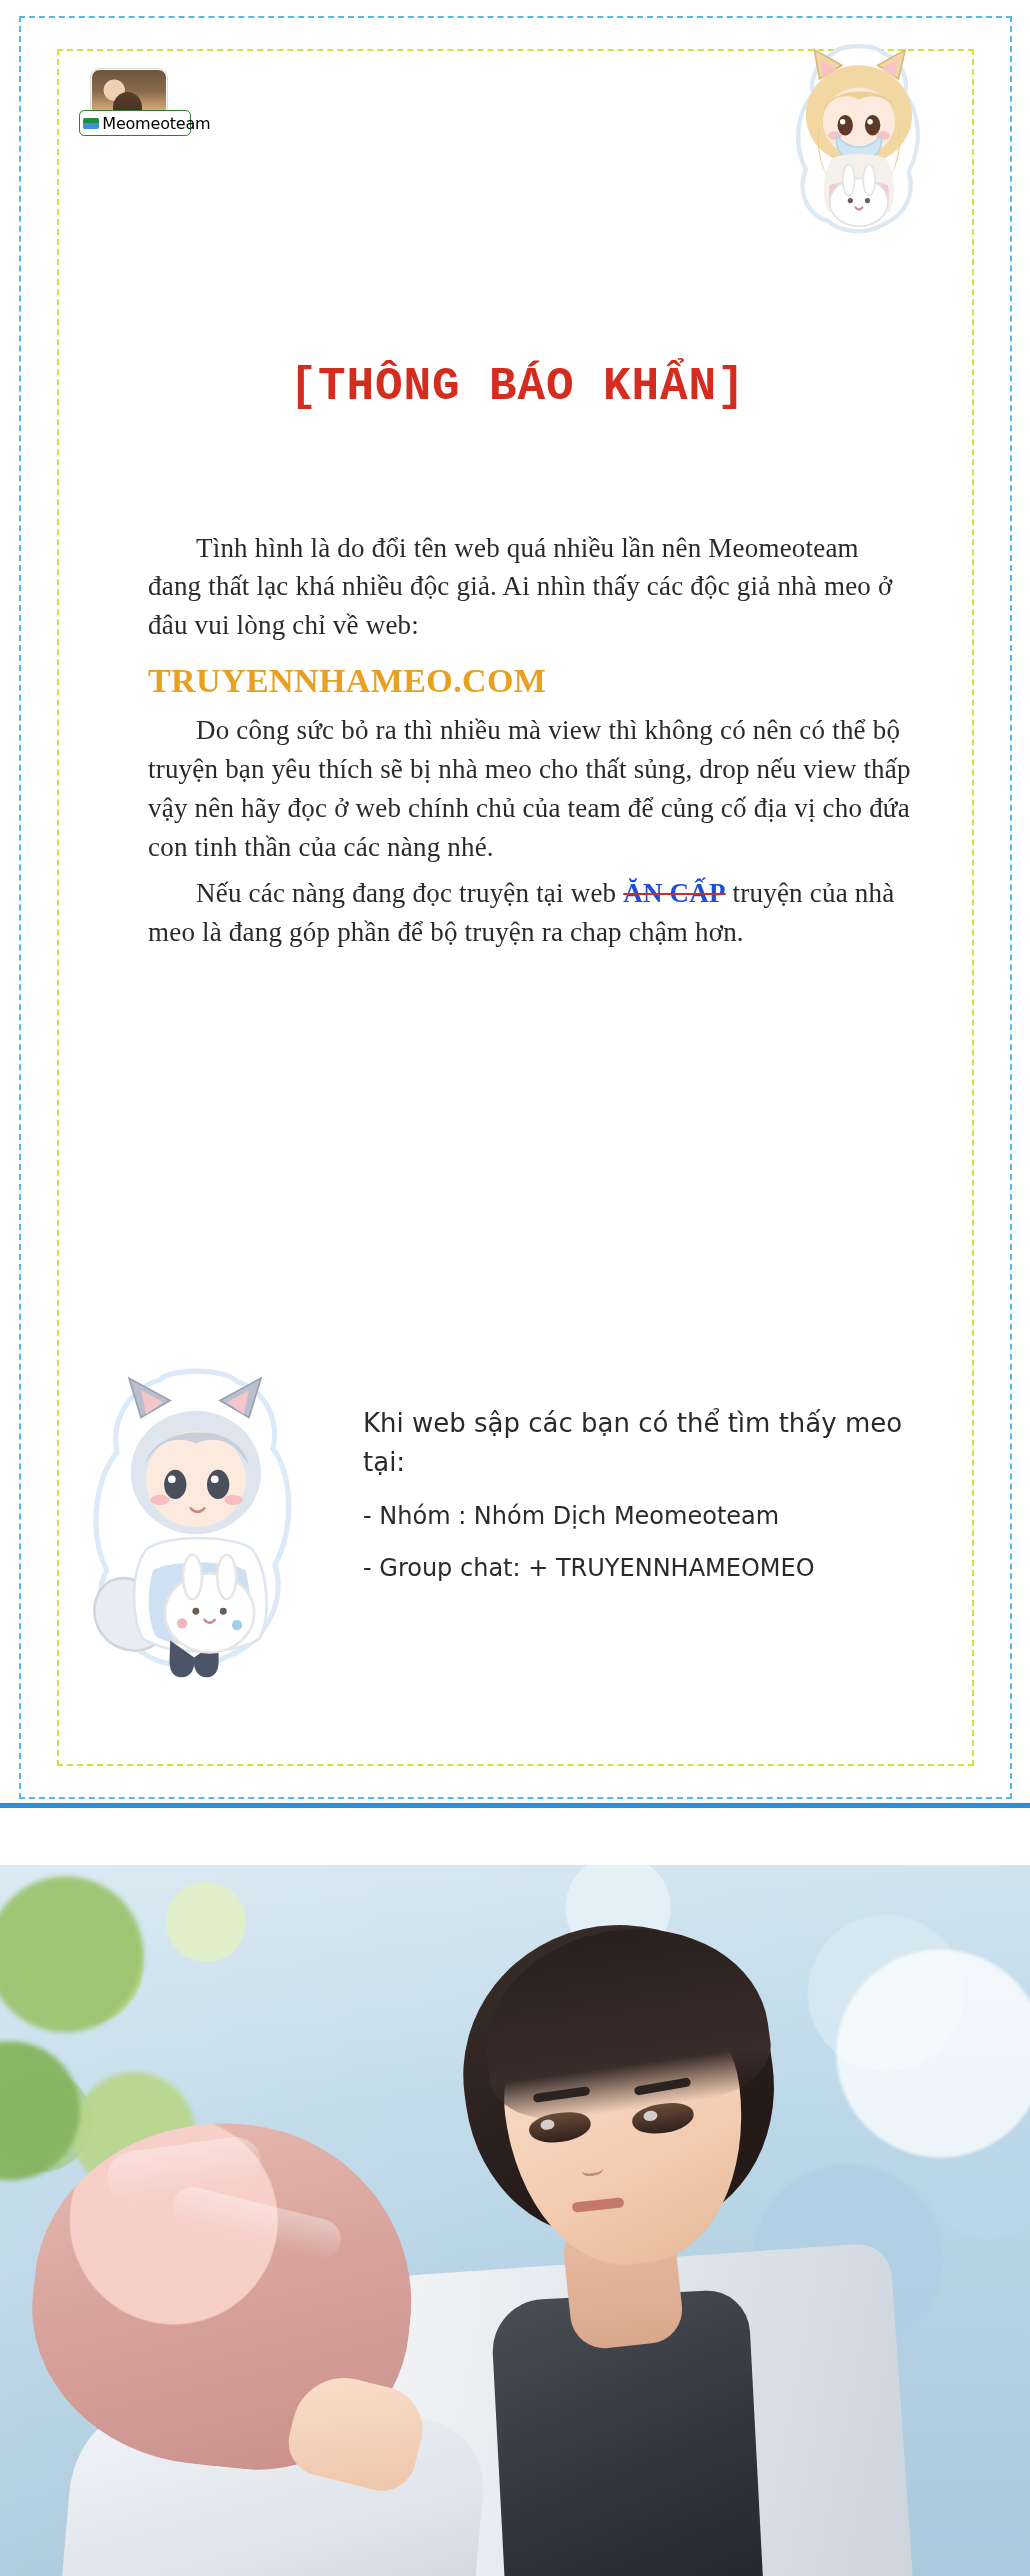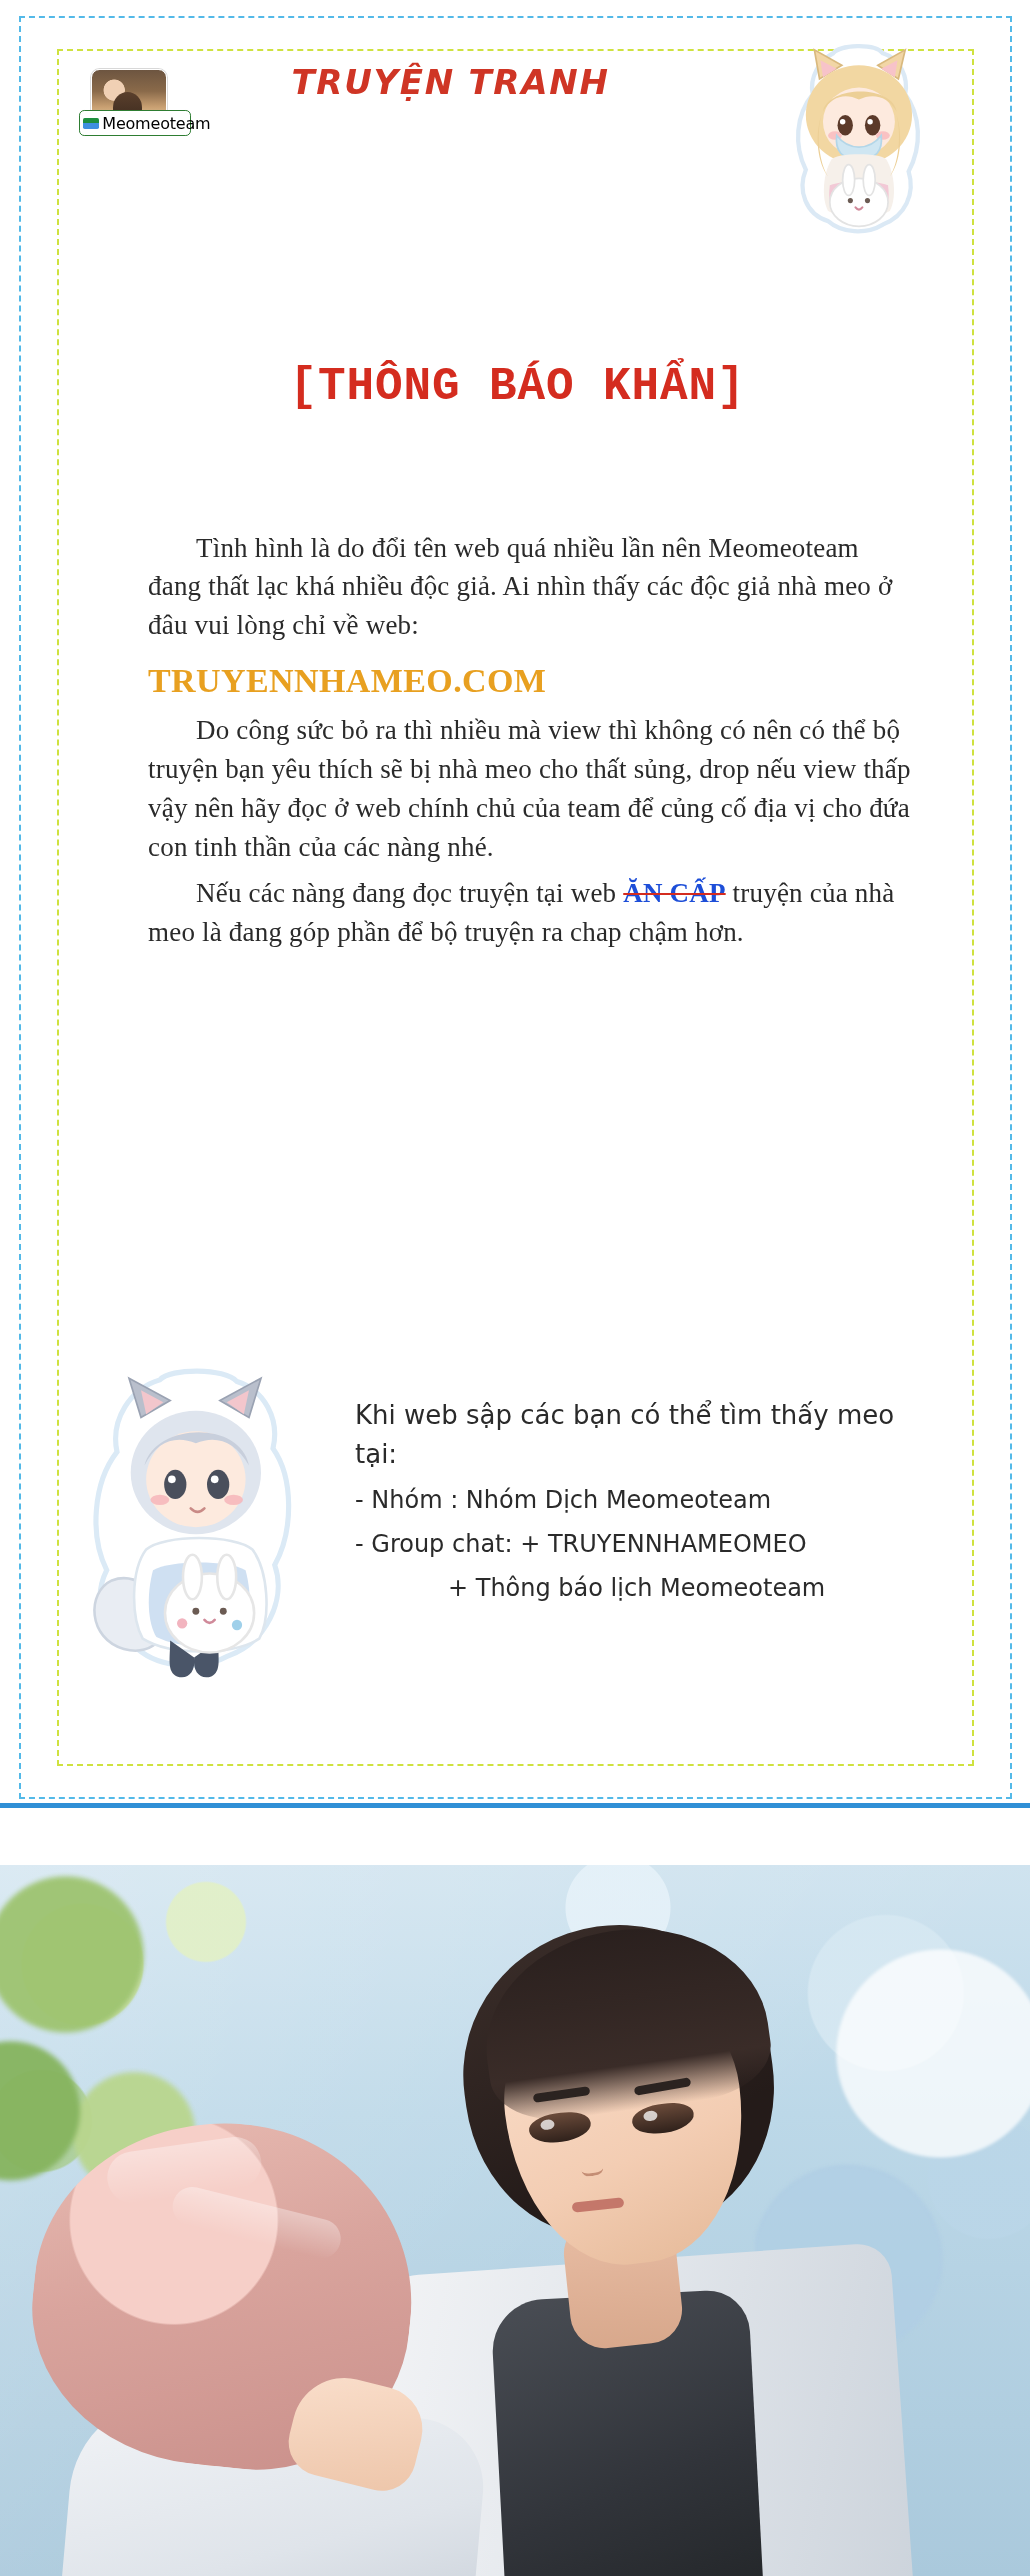--- a/index.html
+++ b/index.html
@@ -192,21 +192,21 @@
   .contact-block {
     position: absolute;
     left: 326px;
     top: 1370px;
     width: 601px;
     color: #2a2a2a;
     font-family: "DejaVu Sans", sans-serif;
     font-size: 26px;
     line-height: 1.5;
   }
-  .contact-block p { margin: 8px; }
+  .contact-block p { margin: 16px; }
   .contact-lead { margin-bottom: 8.6px !important; }
   .contact-list p { font-size: 24px; }
   .contact-indent { padding-left: 93px; }
 
   
   .blue-rule {
     position: absolute;
     left: 0;
     top: 1803px;
     width: 1030px;
@@ -501,21 +501,20 @@
 
       <div class="avatar-badge">
         <div class="avatar-photo"></div>
         <div class="name-chip">
           <span class="chip-flag"></span>
           <span class="chip-text">Meomeoteam</span>
         </div>
       </div>
 
       <div class="brand-title">
-        <span class="l1">TRUYỆN TRANH</span>
       </div>
 
       <div class="chibi chibi-top">
         <svg width="163" height="197" viewBox="0 0 190 230">
           <g>
 
             <path d="M62 12 C70 2,110 0,120 12 C140 18,150 40,146 60 C164 84,166 120,150 150 C158 176,146 202,120 212 C100 224,72 222,56 208 C30 200,20 172,30 148 C16 120,18 84,38 60 C34 40,46 20,62 12 Z" fill="#ffffff" stroke="#dbe9f5" stroke-width="5"></path>
 
             <path d="M46 42 L40 8 L72 26 Z" fill="#f2d6a6" stroke="#d9b97e" stroke-width="2"></path>
             <path d="M138 42 L146 8 L114 26 Z" fill="#f2d6a6" stroke="#d9b97e" stroke-width="2"></path>
@@ -605,21 +604,20 @@
           <path d="M128 166 q8 8 16 0" stroke="#c98a86" stroke-width="3" fill="none" stroke-linecap="round"></path>
         </g>
       </svg>
     </div>
 
     <div class="contact-block">
       <p class="contact-lead">Khi web sập các bạn có thể tìm thấy meo tại:</p>
       <div class="contact-list">
         <p>- Nhóm : Nhóm Dịch Meomeoteam</p>
         <p>- Group chat: + TRUYENNHAMEOMEO</p>
-        <p class="contact-indent">+ Thông báo lịch Meomeoteam</p>
       </div>
     </div>
   </div>
 
   <div class="blue-rule"></div>
 
   <div class="art-panel">
     <div class="art-bokeh"></div>
     <div class="art-left-leaves"></div>
     <div class="art-right-glow"></div>

